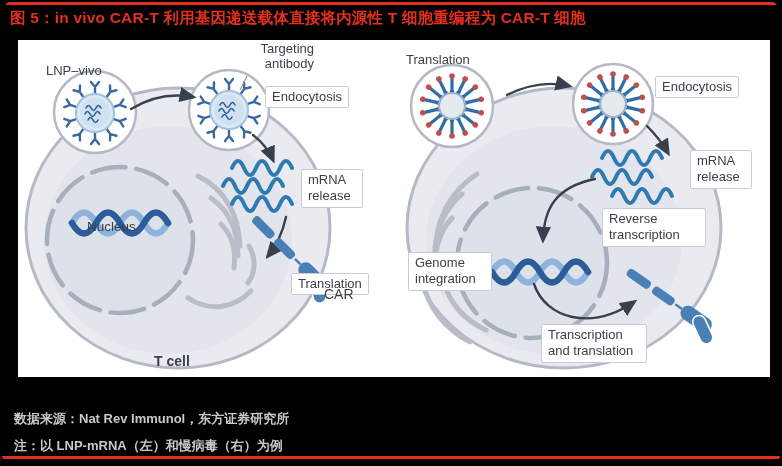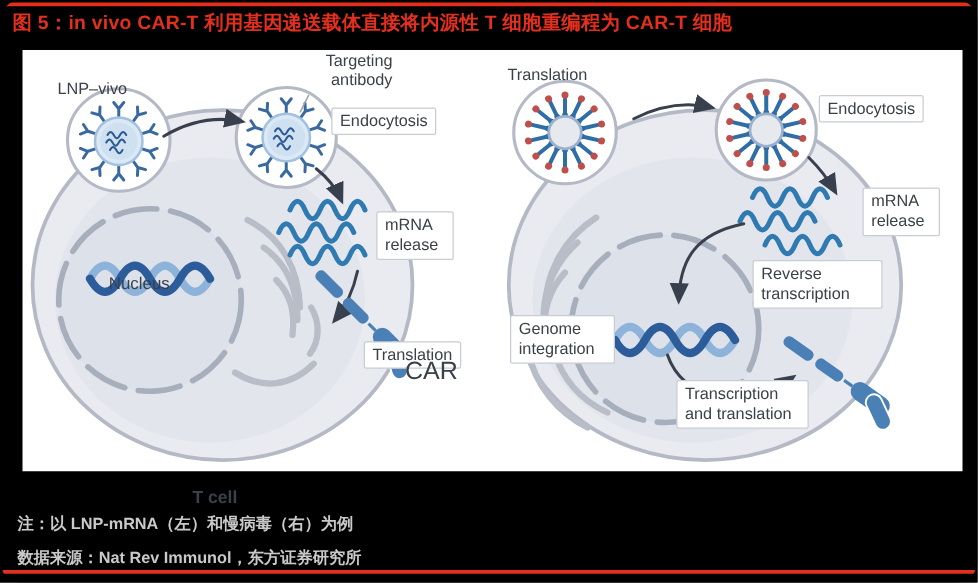--- a/index.html
+++ b/index.html
@@ -6,21 +6,21 @@
   .page{position:relative;width:782px;height:466px;background:#000;overflow:hidden;
         font-family:"Liberation Sans",sans-serif;border-radius:17px;}
   .rule{position:absolute;left:2px;right:2px;height:3px;background:#e42f1e;}
   .rule.top{top:2px;}
   .rule.bottom{top:456px;}
   .fig-title{position:absolute;left:10px;top:8px;width:766px;
              color:#e42f1e;font-size:15.5px;font-weight:bold;letter-spacing:.2px;}
   .figure{position:absolute;left:18px;top:40px;width:752px;height:337px;background:#fff;}
   .figure svg{position:absolute;left:0;top:0;}
   .lbl{position:absolute;color:#3b4148;font-size:13px;line-height:1.15;}
-  .lbl.bold{font-weight:bold;font-size:14px;margin-top:36px;}
+  .lbl.bold{font-weight:bold;font-size:14px;}
   .boxlbl{position:absolute;background:#fff;border:1px solid #c8ccd4;border-radius:2px;
           padding:2px 6px;color:#3b4148;font-size:13px;line-height:1.25;}
   .notes{position:absolute;left:14px;top:410px;color:#c9c9c9;font-size:13px;font-weight:600;}
   .notes .row{margin-bottom:9px;white-space:nowrap;}
 </style>
 </head>
 <body>
 
 <div class="page">
 
@@ -253,30 +253,30 @@
         <use href="#lenti" transform="translate(595,64)"></use>
       </g>
     </svg>
 
     <div class="lbl" style="left:28px;top:24px;">LNP–vivo</div>
     <div class="lbl" style="left:216px;top:2px;width:80px;text-align:right;">Targeting antibody</div>
     <div class="boxlbl" style="left:247px;top:46px;">Endocytosis</div>
     <div class="boxlbl" style="left:283px;top:129px;width:48px;">mRNA release</div>
     <div class="lbl" style="left:69px;top:142px;font-size:13.5px;margin-top:37px;">Nucleus</div>
     <div class="boxlbl" style="left:273px;top:191px;margin-top:42px;">Translation</div>
-    <div class="lbl" style="left:306px;top:246px;font-size:20px;">CAR</div>
+    <div class="lbl" style="left:306px;top:246px;font-size:14px;">CAR</div>
     <div class="lbl bold" style="left:136px;top:313px;">T cell</div>
 
     <div class="lbl" style="left:388px;top:13px;">Translation</div>
     <div class="boxlbl" style="left:637px;top:36px;">Endocytosis</div>
     <div class="boxlbl" style="left:672px;top:110px;width:48px;">mRNA release</div>
     <div class="boxlbl" style="left:584px;top:168px;width:90px;">Reverse transcription</div>
     <div class="boxlbl" style="left:390px;top:212px;width:70px;">Genome integration</div>
-    <div class="boxlbl" style="left:523px;top:264px;width:92px;">Transcription and translation</div>
+    <div class="boxlbl" style="left:523px;top:284px;width:92px;">Transcription and translation</div>
   </div>
 
   <div class="notes">
+    <div class="row">数据来源：Nat Rev Immunol，东方证券研究所</div>
     <div class="row">注：以 LNP-mRNA（左）和慢病毒（右）为例</div>
-    <div class="row">数据来源：Nat Rev Immunol，东方证券研究所</div>
   </div>
 
   <div class="rule bottom"></div>
 </div>
 
 </body></html>

